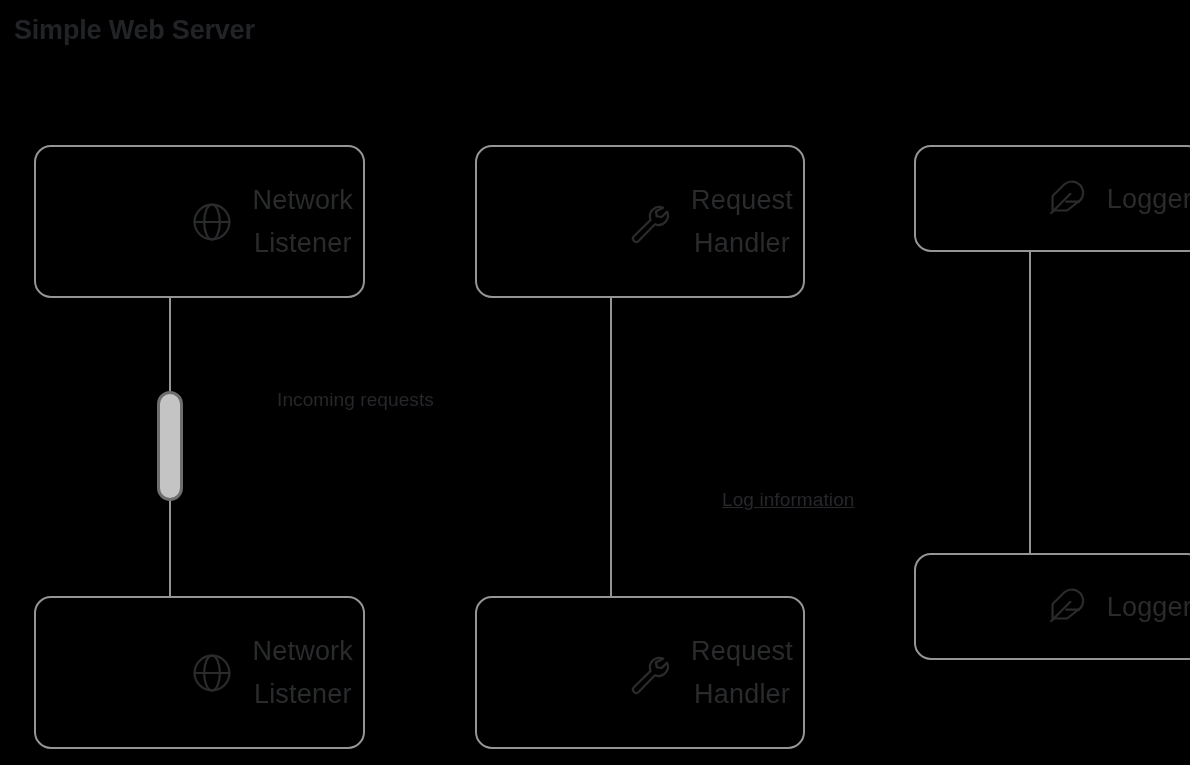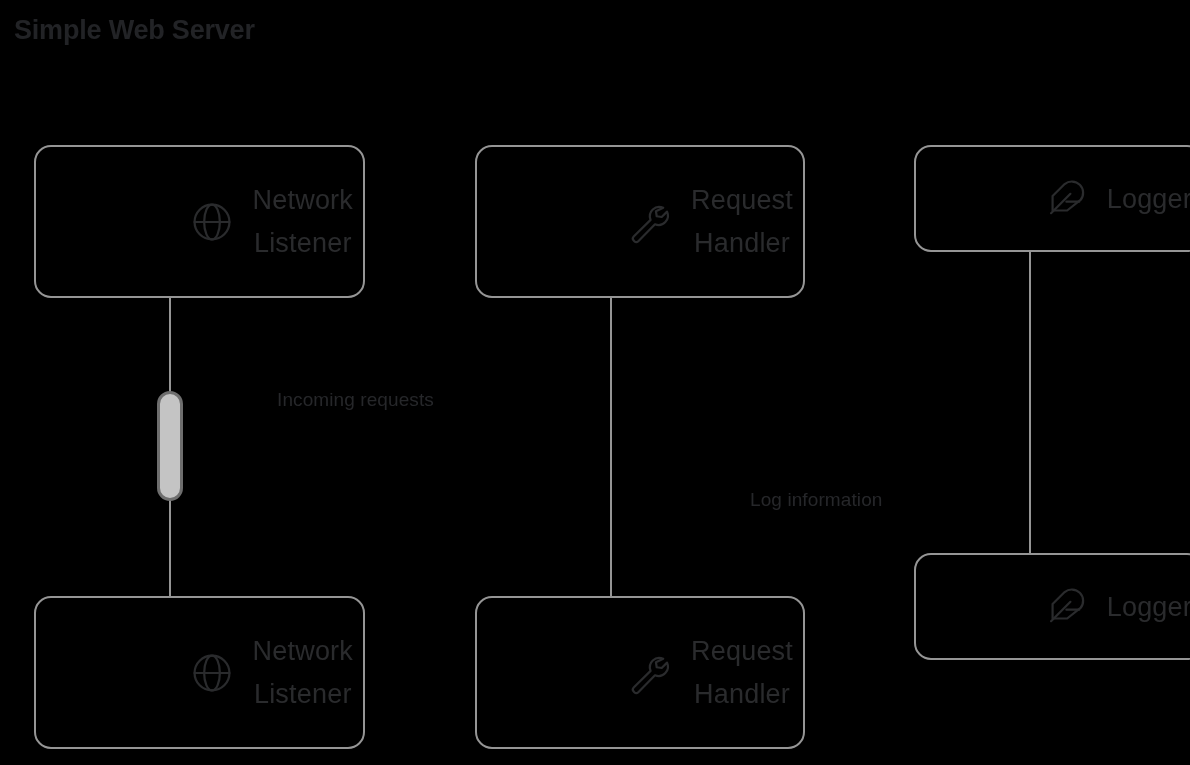--- a/index.html
+++ b/index.html
@@ -114,21 +114,21 @@
 
   <div id="page-title">Simple Web Server</div>
 
   <div class="edge-line" style="left:169px; top:298px; height:298px;"></div>
   <div class="edge-line" style="left:610px; top:298px; height:298px;"></div>
   <div class="edge-line" style="left:1029px; top:252px; height:301px;"></div>
 
   <div id="edge-drag-handle"></div>
 
   <div class="edge-label" style="left:277px; top:377px;margin-top:12px;">Incoming requests</div>
-  <div class="edge-label" style="left:750px; top:489px;">Log information</div>
+  <div class="edge-label" style="left:722px; top:489px;text-decoration:underline;">Log information</div>
 
   <div class="node" style="left:5px; top:145px; width:331px; height:153px;">
     <div class="node-inner">
       <span class="node-icon">
         <svg viewBox="0 0 24 24" fill="none" stroke="#2a2b2d" stroke-width="1.15" stroke-linecap="round" stroke-linejoin="round">
           <circle cx="12" cy="12" r="9.1"></circle>
           <line x1="2.9" y1="12" x2="21.1" y2="12"></line>
           <ellipse cx="12" cy="12" rx="4.1" ry="9.1"></ellipse>
         </svg>
       </span>

